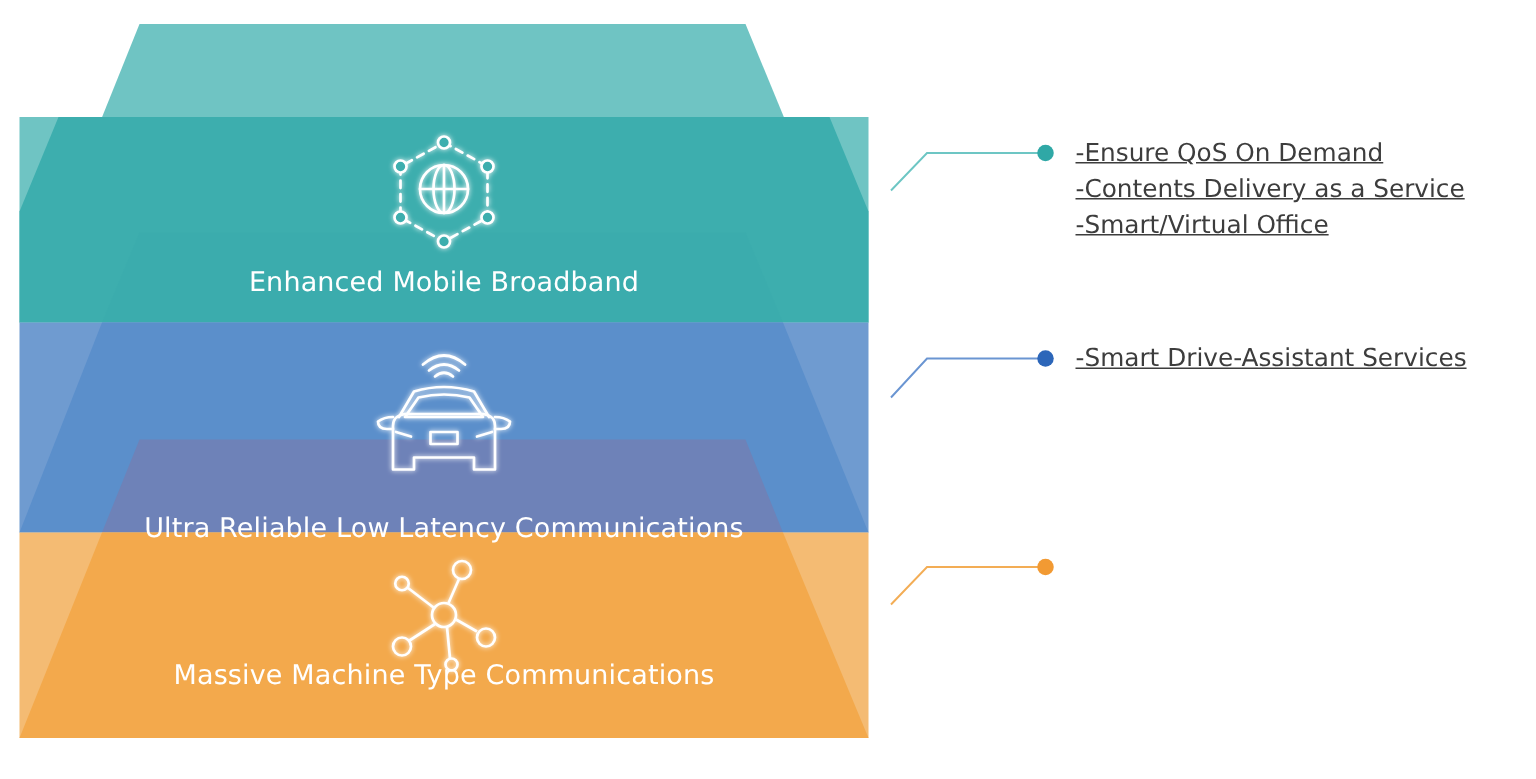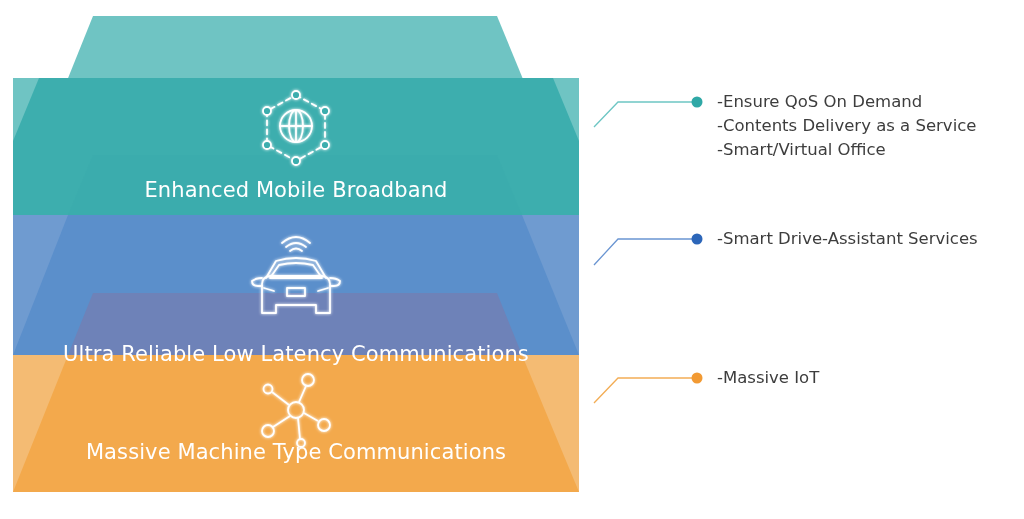--- a/index.html
+++ b/index.html
@@ -1,19 +1,19 @@
 <!DOCTYPE html>
 <html><head>
   <meta charset="utf-8">
   <style>
     html, body { margin: 0; padding: 0; background: #ffffff; }
     body { width: 1024px; height: 519px; position: relative; overflow: hidden; font-family: "DejaVu Sans", sans-serif; }
     #diagram { position: absolute; left: 0; top: 0; width: 1024px; height: 519px; }
-    .layer-title { position: absolute; left: 13px; width: 566px; text-align: center; color: #ffffff; font-size: 21px; letter-spacing: 0.1px; font-family: "DejaVu Sans", sans-serif; font-weight: normal; }
-    .bullets { position: absolute; left: 717px; color: #3d3d3d; font-size: 16.5px; line-height: 24px; font-family: "DejaVu Sans", sans-serif; }
+    .layer-title { position: absolute; left: 13px; width: 566px; text-align: center; color: #ffffff; font-size: 18px; letter-spacing: 0.1px; font-family: "DejaVu Sans", sans-serif; font-weight: normal; }
+    .bullets { position: absolute; left: 717px; color: #3d3d3d; font-size: 16.5px; line-height: 24px; font-family: "DejaVu Sans", sans-serif; text-decoration: underline; }
     .bullets div { white-space: nowrap; }
   </style>
 </head>
 <body>
 
 <svg id="diagram" viewBox="0 0 1024 519" xmlns="http://www.w3.org/2000/svg">
   <defs>
     <filter id="glow" x="-30%" y="-30%" width="160%" height="160%">
       <feGaussianBlur stdDeviation="1.6" result="b"></feGaussianBlur>
       <feMerge>
@@ -103,14 +103,13 @@
 
 <div class="bullets" style="top:90px;">
   <div>-Ensure QoS On Demand</div>
   <div>-Contents Delivery as a Service</div>
   <div>-Smart/Virtual Office</div>
 </div>
 <div class="bullets" style="top:227px;text-align:right;">
   <div>-Smart Drive-Assistant Services</div>
 </div>
 <div class="bullets" style="top:366px;">
-  <div>-Massive IoT</div>
 </div>
 
 </body></html>

